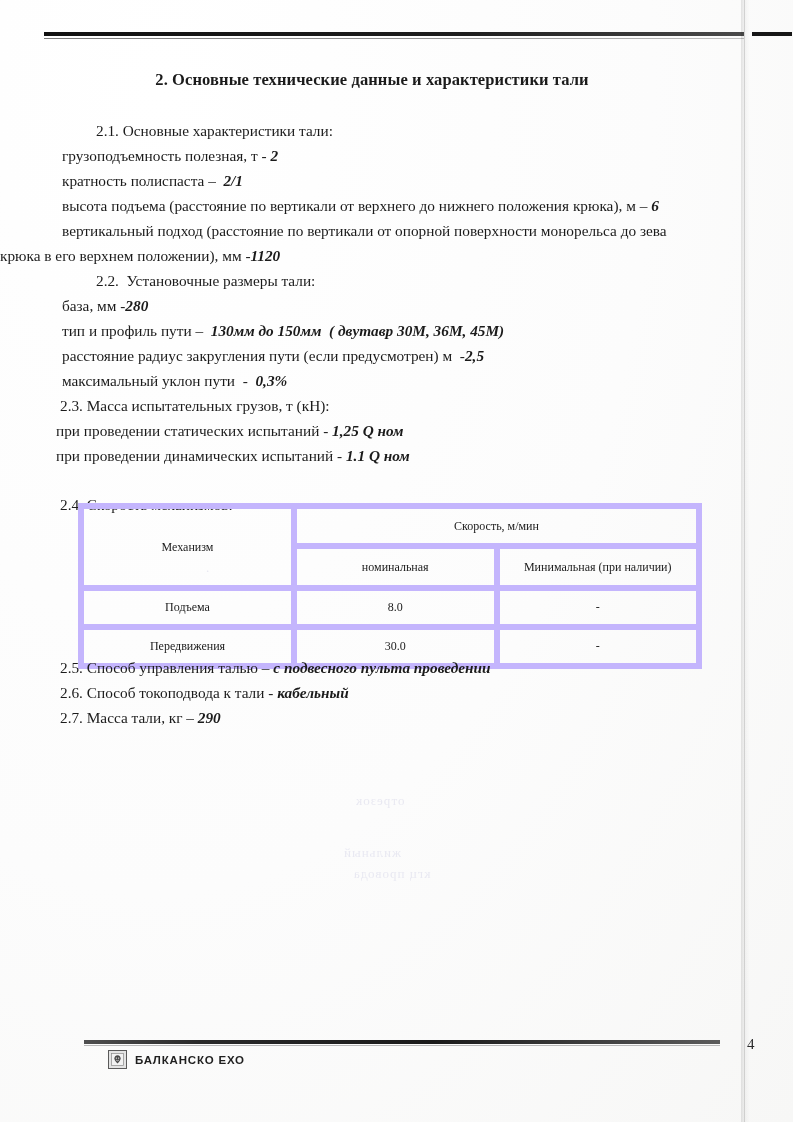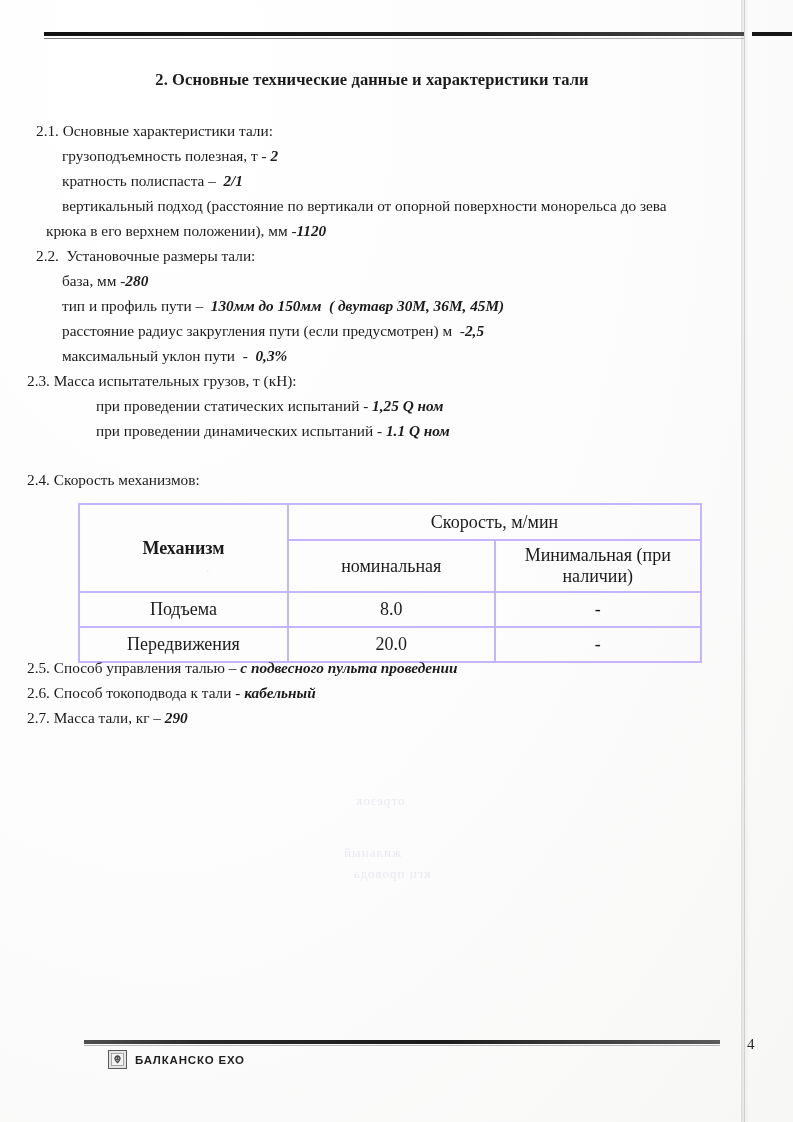--- a/index.html
+++ b/index.html
@@ -109,49 +109,49 @@
     position: absolute;
     left: 0;
     top: 118px;
     width: 744px;
   }
   .line {
     font-size: 15.3px;
     line-height: 25px;
     white-space: pre-wrap;
   }
-  .lvl-num   { padding-left: 36px; }   
-  .lvl-num-b { padding-left: 27px; }   
+  .lvl-num   { padding-left: 96px; }   
+  .lvl-num-b { padding-left: 60px; }   
   .lvl-sub   { padding-left: 62px; }   
-  .lvl-sub2  { padding-left: 96px; }  
-  .lvl-wrap  { padding-left: 46px; }
+  .lvl-sub2  { padding-left: 56px; }  
+  .lvl-wrap  { }
   .gap-md { height: 24px; }
 
   b.val {
     font-weight: bold;
     font-style: italic;
   }
 
   
   .speed-table {
     position: absolute;
     left: 78px;
     top: 503px;
     width: 624px;
     border-collapse: collapse;
     table-layout: fixed;
   }
   .speed-table td, .speed-table th {
-    border: 2px solid #c4b5fd;
+    border: 6px solid #c4b5fd;
     font-weight: normal;
-    font-size: 18px;
+    font-size: 12px;
     text-align: center;
     padding: 4px 0;
   }
-  .speed-table .col-mech { width: 207px; font-weight: bold; }
+  .speed-table .col-mech { width: 207px; }
   .speed-table .col-nom  { width: 167px; }
   .speed-table .col-min  { width: 250px; margin-top: 45px; }
   .cell-mech-head { height: 54px; }
   .cell-group     { height: 26px; }
   .cell-sub       { height: 28px; }
   .row-data td { height: 25px; }
   .cell-left {
     text-align: left;
     padding-left: 8px;
   }
@@ -221,20 +221,21 @@
   </div>
   <div class="rule-stub"></div>
 
   <div class="doc-title">2. Основные технические данные и характеристики тали</div>
 
   <div class="body-block">
 
     <div class="line lvl-num">2.1. Основные характеристики тали:</div>
     <div class="line lvl-sub"><span>грузоподъемность полезная, т - </span><b class="val">2</b></div>
     <div class="line lvl-sub"><span>кратность полиспаста –  </span><b class="val">2/1</b></div>
+    <div class="line lvl-sub"><span>высота подъема (расстояние по вертикали от верхнего до нижнего положения крюка), м – </span><b class="val">6</b></div>
     <div class="line lvl-sub"><span>вертикальный подход (расстояние по вертикали от опорной поверхности монорельса до зева</span></div>
     <div class="line lvl-wrap"><span>крюка в его верхнем положении), мм -</span><b class="val">1120</b></div>
 
     <div class="line lvl-num">2.2.  Установочные размеры тали:</div>
     <div class="line lvl-sub"><span>база, мм -</span><b class="val">280</b></div>
     <div class="line lvl-sub"><span>тип и профиль пути –  </span><b class="val">130мм до 150мм  ( двутавр 30М, 36М, 45М)</b></div>
     <div class="line lvl-sub"><span>расстояние радиус закругления пути (если предусмотрен) м  -</span><b class="val">2,5</b></div>
     <div class="line lvl-sub"><span>максимальный уклон пути  -  </span><b class="val">0,3%</b></div>
 
     <div class="line lvl-num-b">2.3. Масса испытательных грузов, т (кН):</div>
@@ -256,21 +257,21 @@
         <td class="col-nom cell-sub">номинальная</td>
         <td class="col-min cell-sub">Минимальная (при наличии)</td>
       </tr>
       <tr class="row-data">
         <td class="cell-left">Подъема</td>
         <td class="cell-bold">8.0</td>
         <td>-</td>
       </tr>
       <tr class="row-data">
         <td class="cell-left">Передвижения</td>
-        <td class="cell-bold">20.0</td>
+        <td class="cell-bold">30.0</td>
         <td>-</td>
       </tr>
     </tbody>
   </table>
 
   <div class="body-block" style="top:655px;">
     <div class="line lvl-num-b"><span>2.5. Способ управления талью – </span><b class="val">с подвесного пульта проведении</b></div>
     <div class="line lvl-num-b"><span>2.6. Способ токоподвода к тали - </span><b class="val">кабельный</b></div>
     <div class="line lvl-num-b"><span>2.7. Масса тали, кг – </span><b class="val">290</b></div>
   </div>

